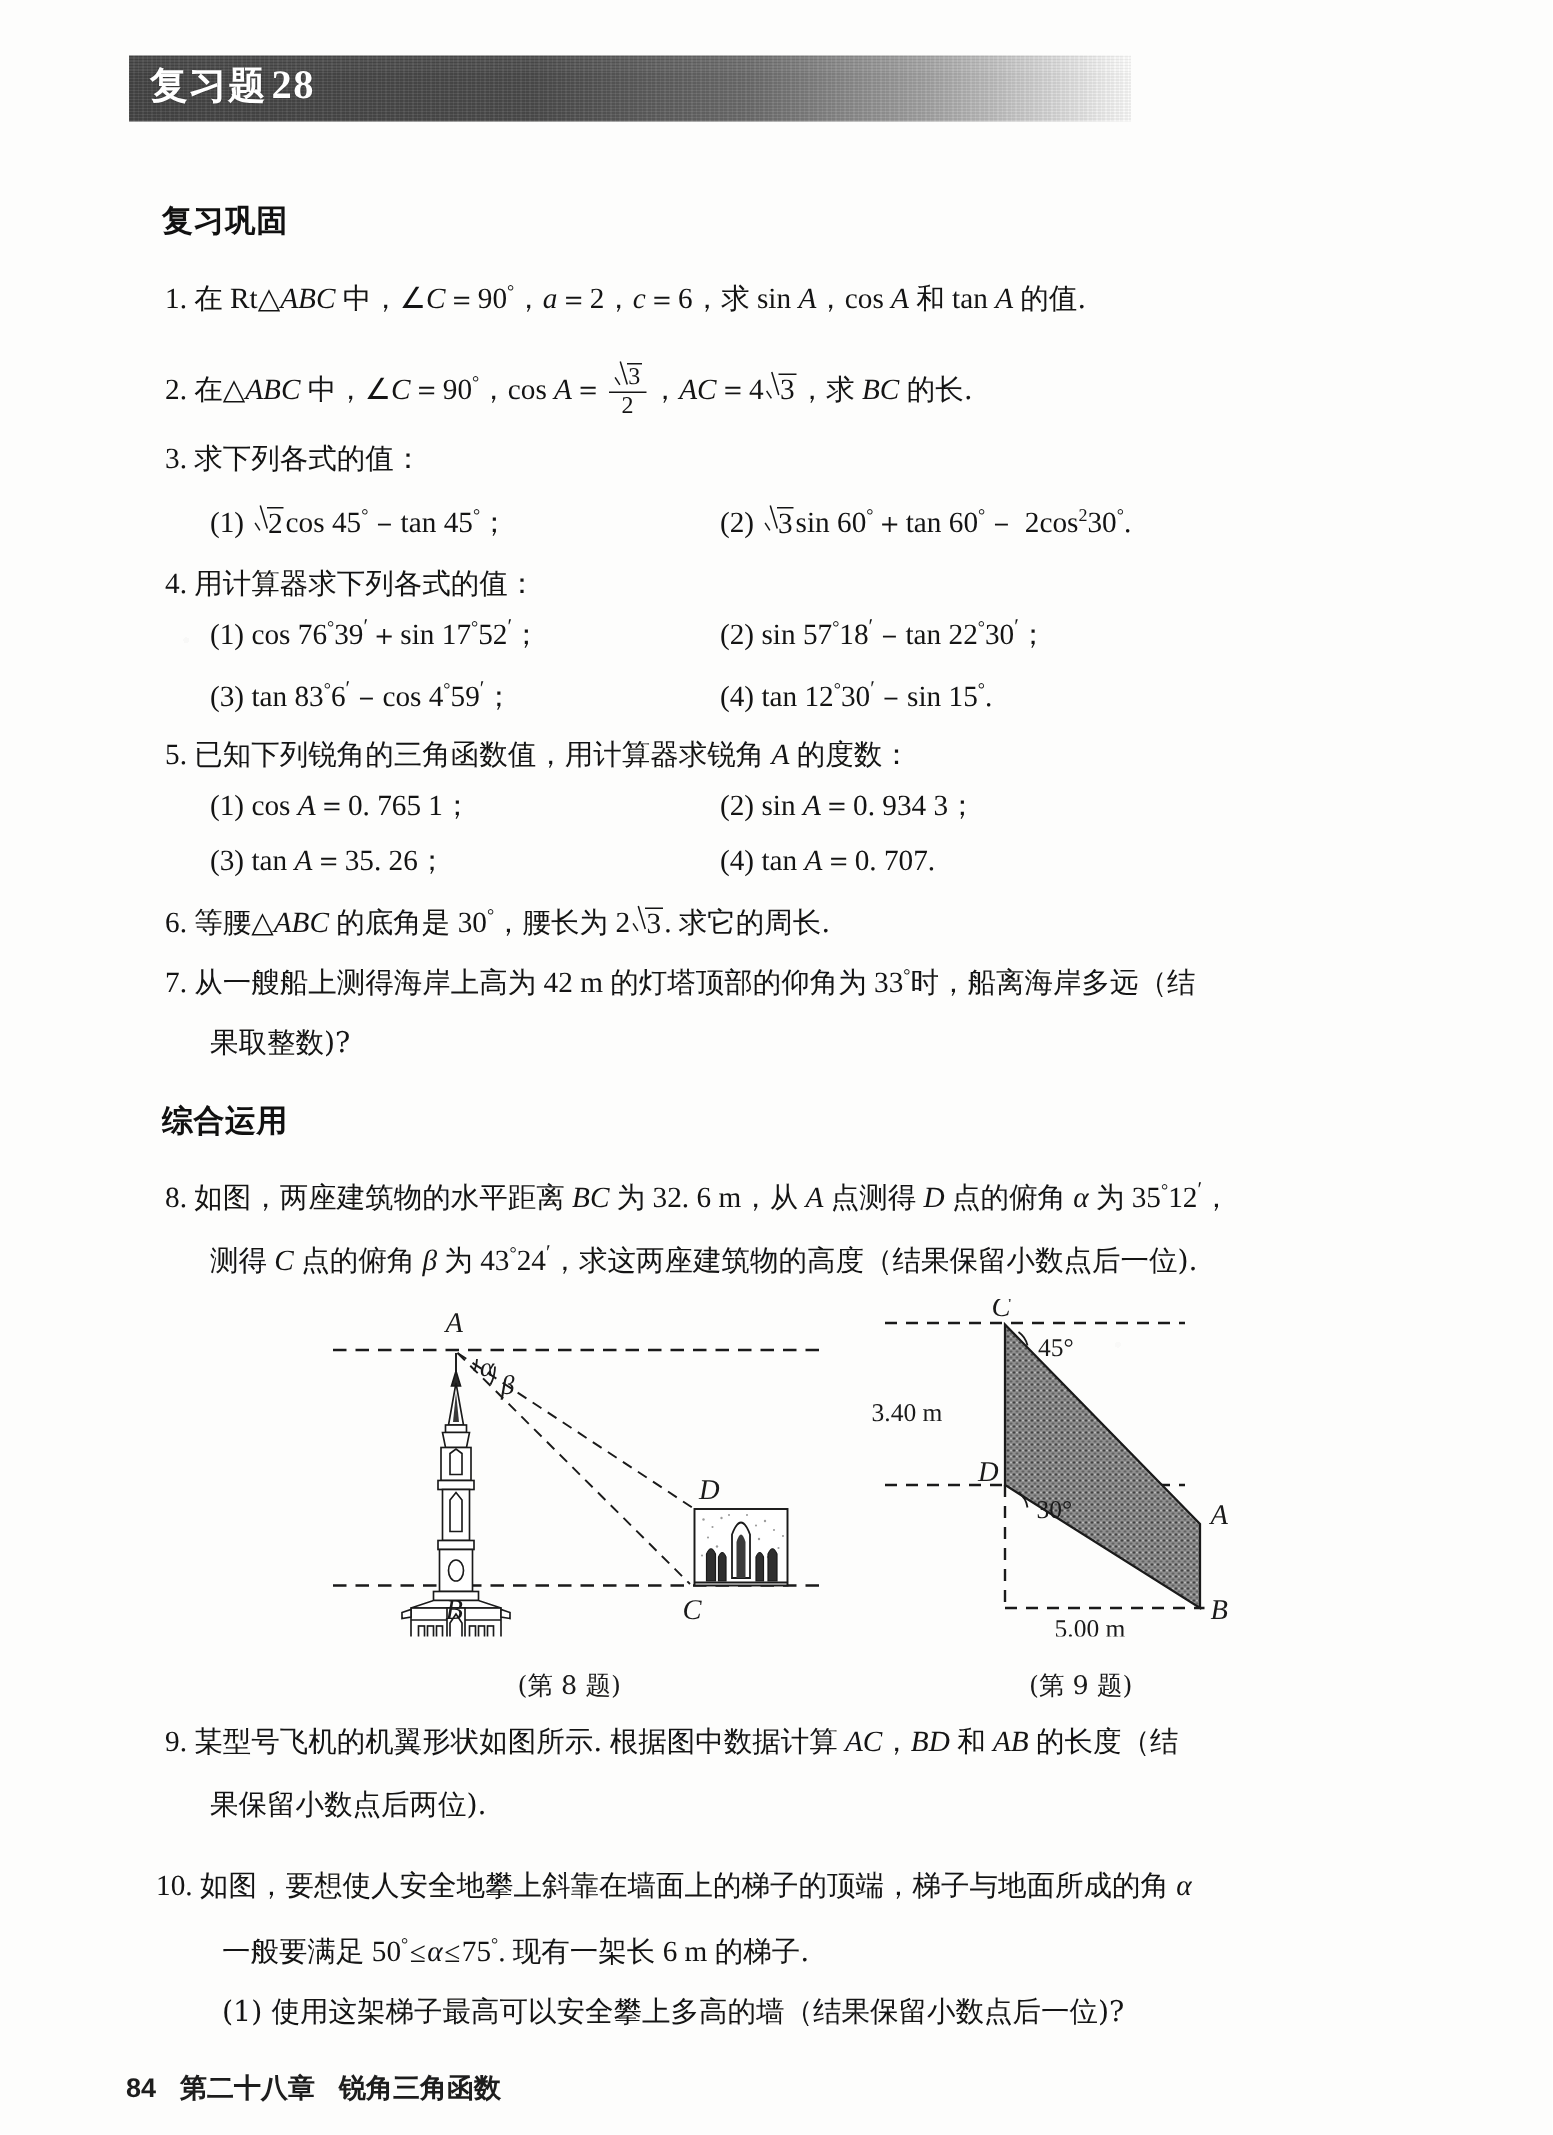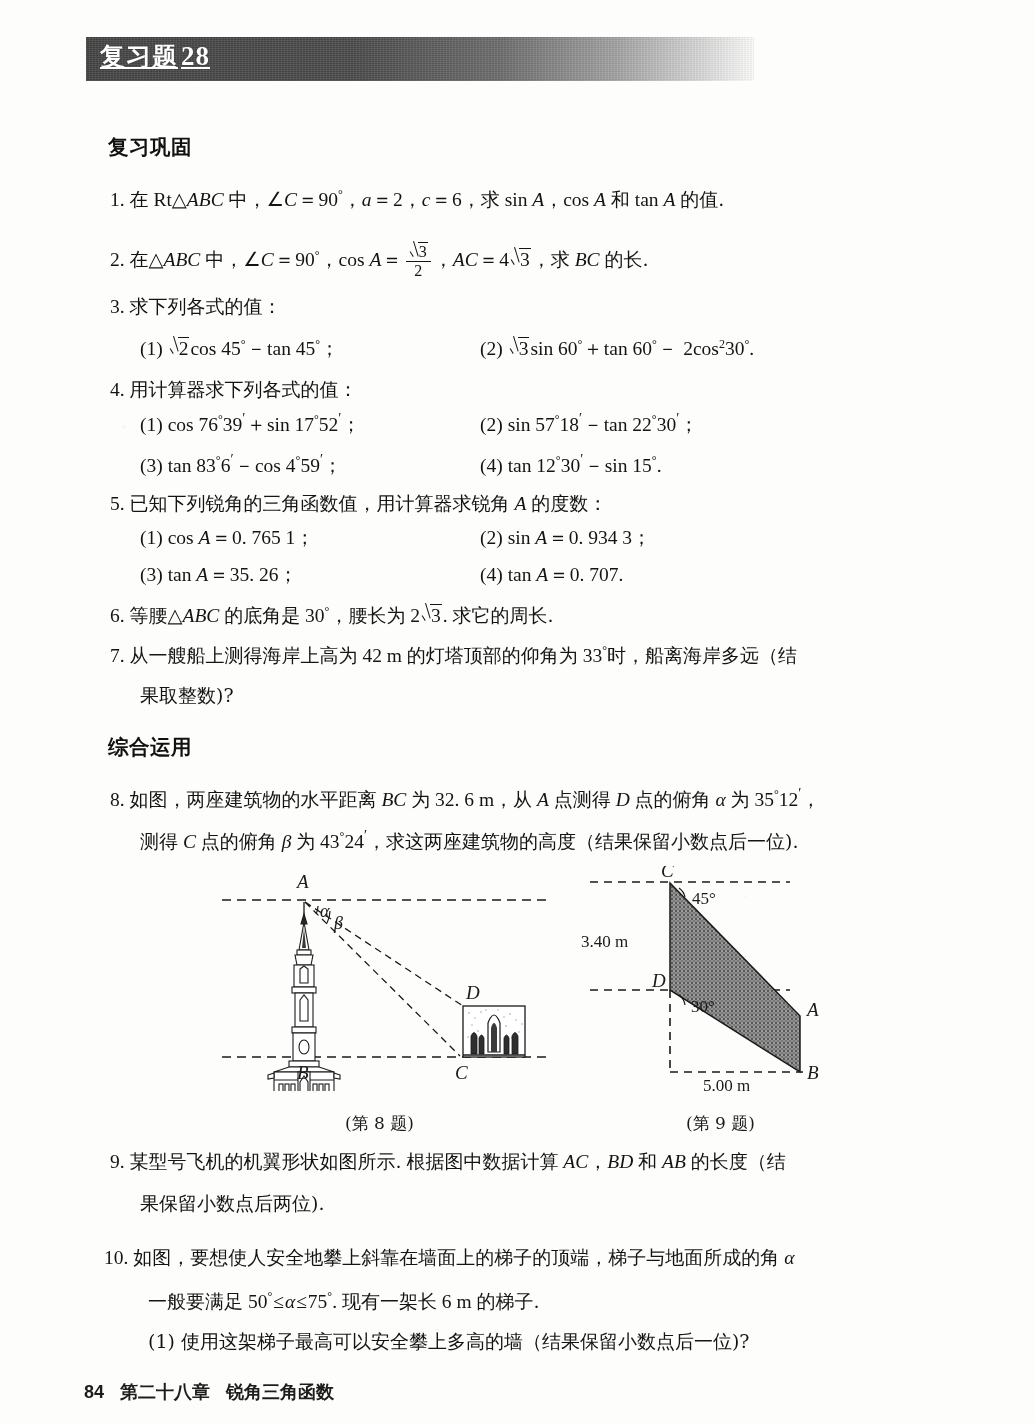--- a/index.html
+++ b/index.html
@@ -33,21 +33,20 @@
       repeating-linear-gradient(90deg, rgba(255,255,255,.05) 0 1px, rgba(0,0,0,.04) 1px 3px);
     opacity:.9;
   }
   .banner-text{
     position:absolute;left:14px;top:3px;z-index:2;
     color:#fff;font-weight:bold;
     font-family:"DejaVu Sans","Liberation Sans",sans-serif;
     font-size:25px;letter-spacing:1px;
     text-shadow:0 0 1px rgba(0,0,0,.5);
     white-space:nowrap;
-    text-decoration:underline;
   }
   .banner-num{
     font-family:"Liberation Serif",serif;font-size:27px;font-weight:bold;
     margin-left:3px;
   }
 
   
   .sec-head{
     position:absolute;left:108px;
     font-family:"DejaVu Sans","Liberation Sans",sans-serif;

